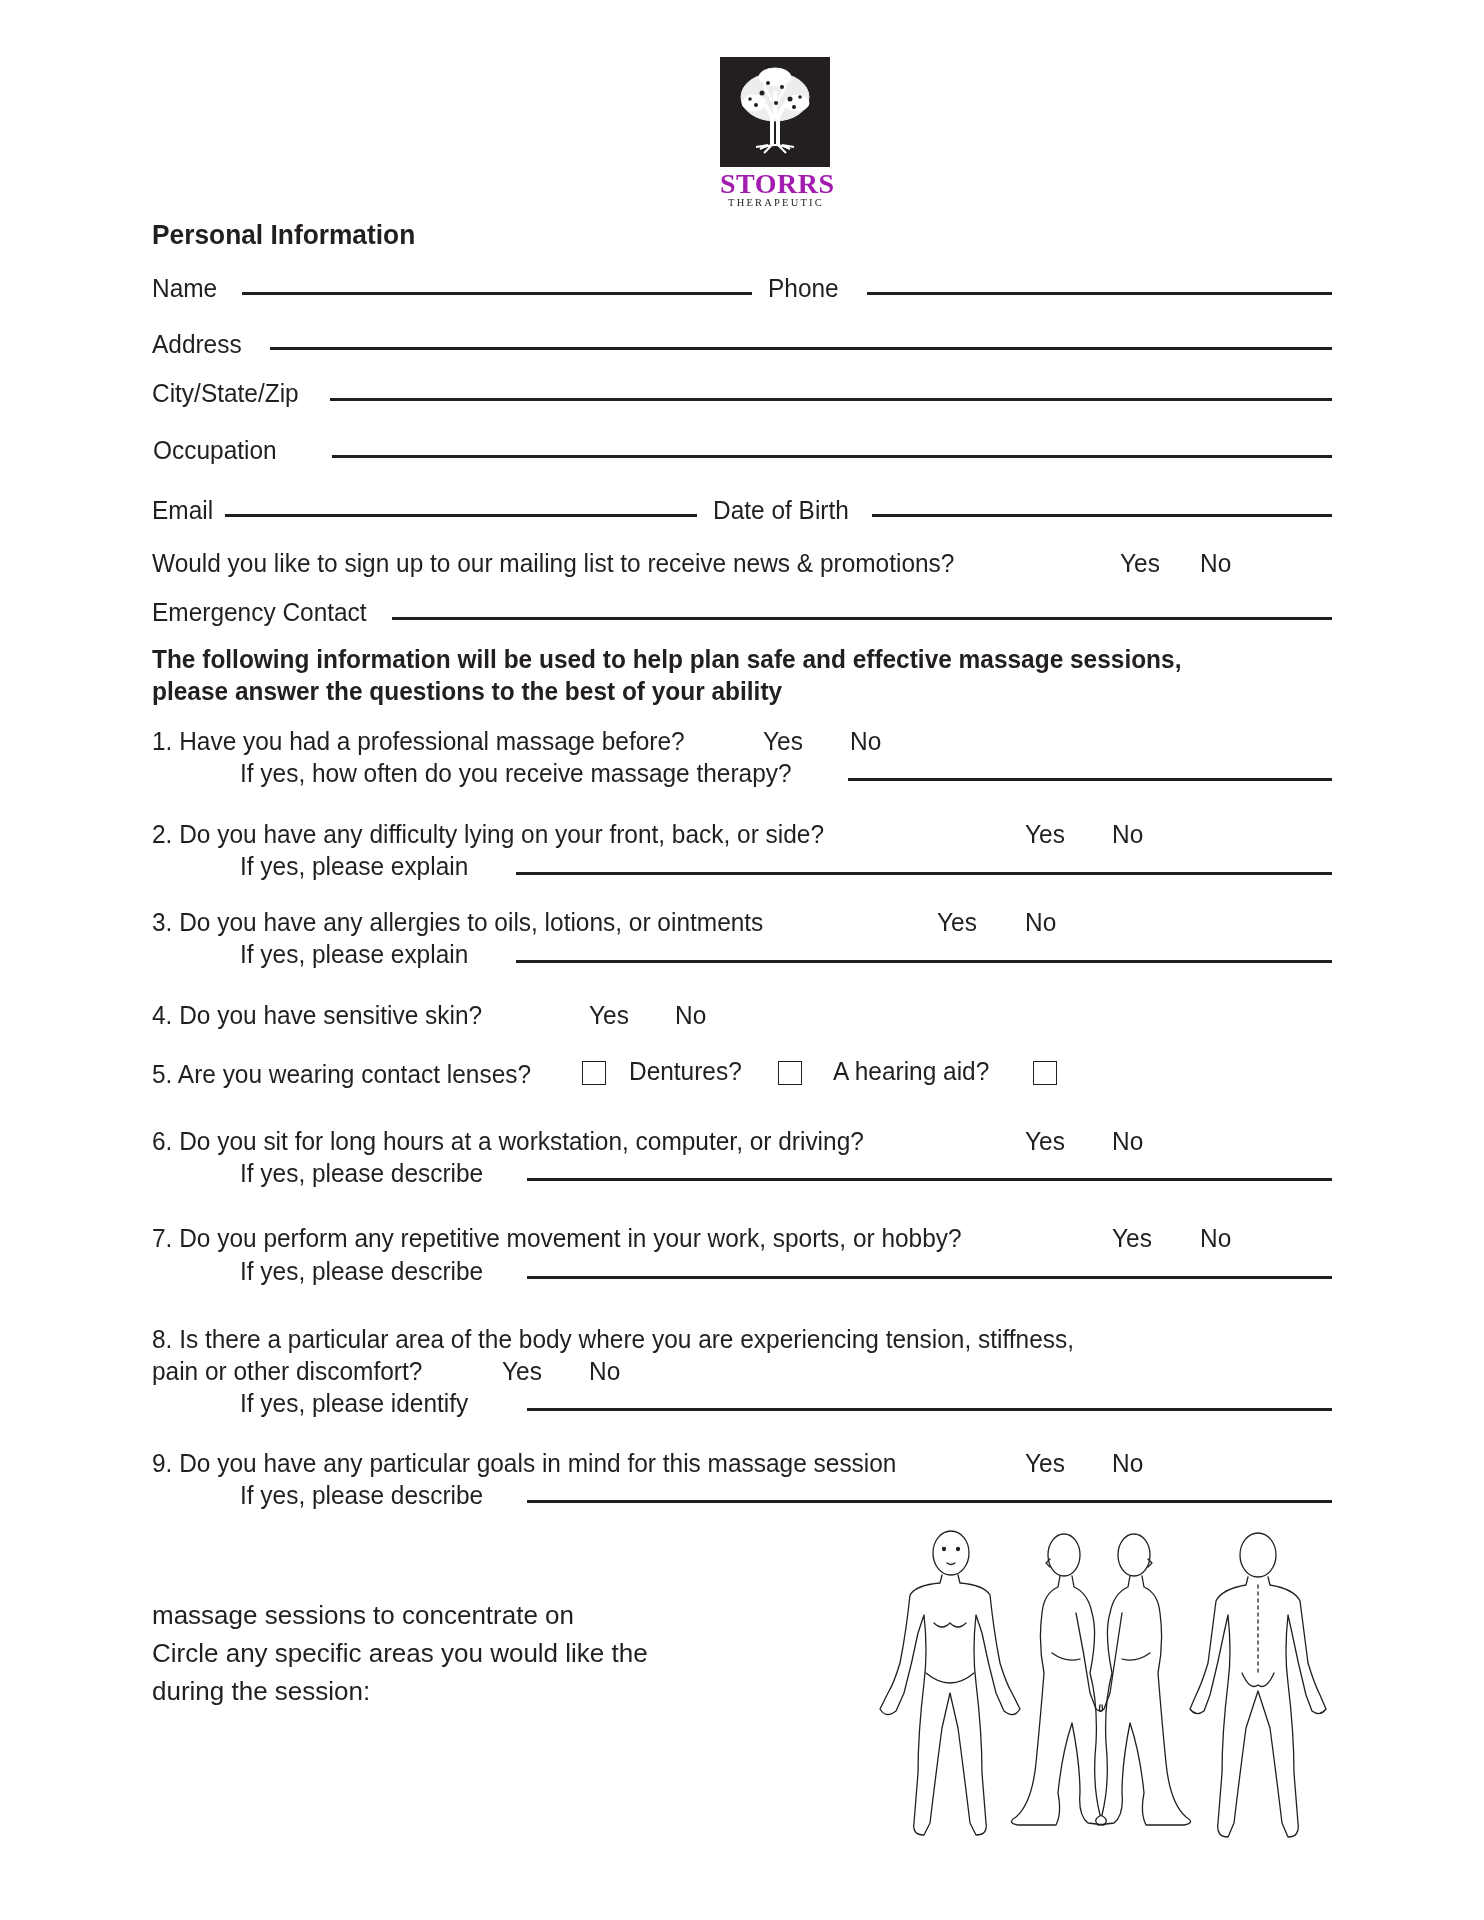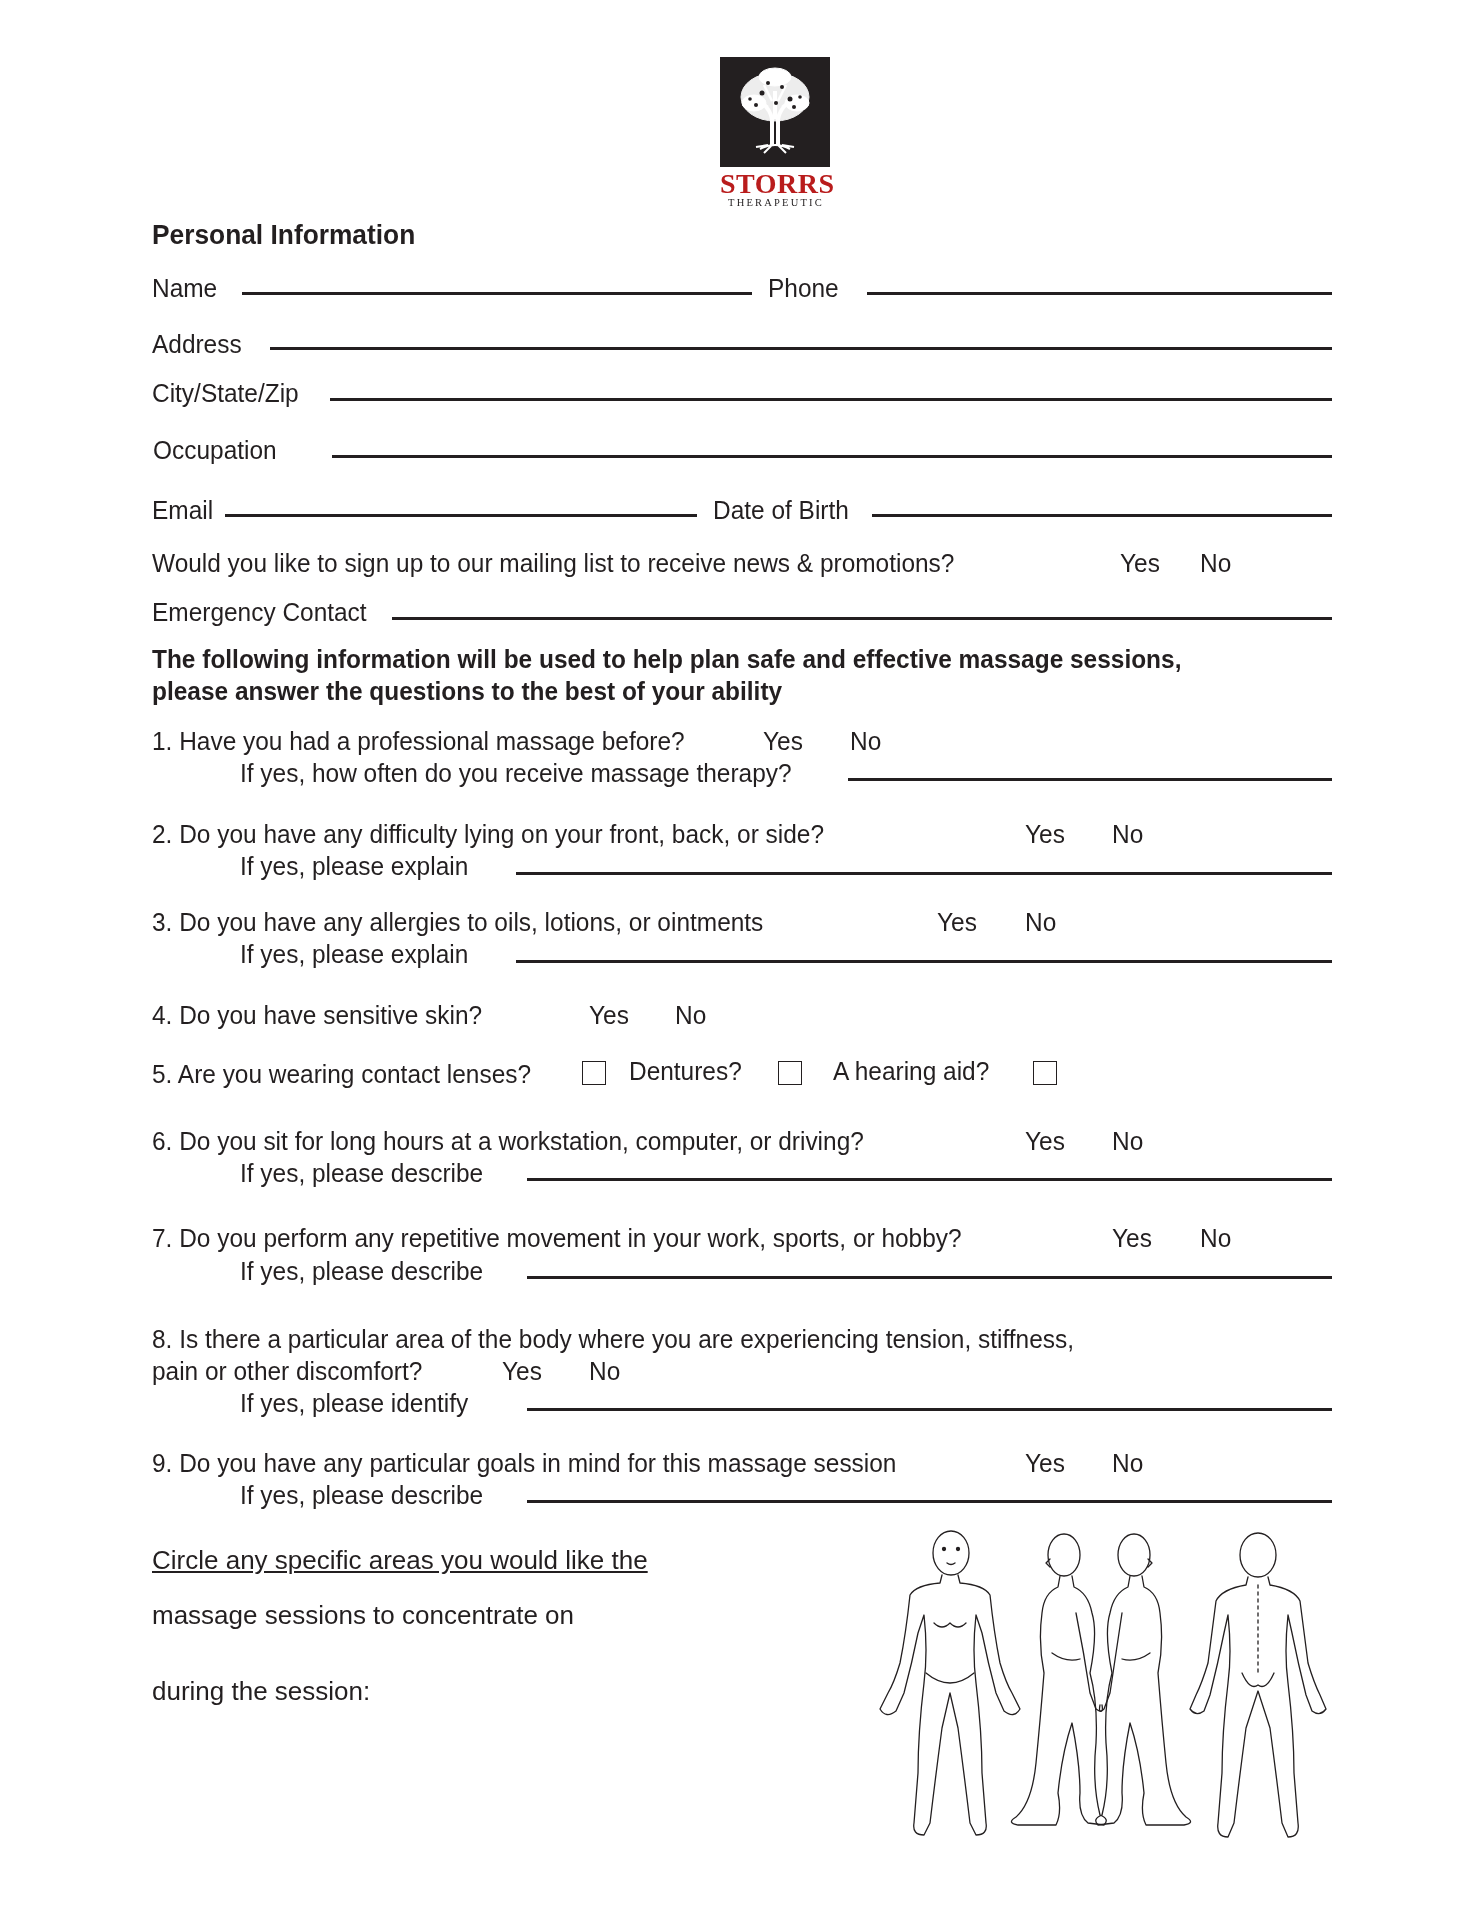--- a/index.html
+++ b/index.html
@@ -4,21 +4,21 @@
 <style>
   html, body { margin:0; padding:0; background:#ffffff; }
   body { width:1484px; height:1920px; position:relative; overflow:hidden;
          font-family:"Liberation Sans", sans-serif; color:#231f20; }
   .t { position:absolute; font-size:26px; line-height:1; white-space:nowrap; transform:scaleX(0.94); transform-origin:left bottom; }
   .b { font-weight:bold; }
   .ln { position:absolute; height:0; border-top:3px solid #231f20; }
   .cb { position:absolute; width:24px; height:24px; border:1.5px solid #231f20; box-sizing:border-box; background:#fff; }
   #logo-box { position:absolute; left:720px; top:57px; width:110px; height:110px; background:#231f20; }
   #logo-name { position:absolute; left:720px; top:168px; width:112px; text-align:center;
-               font-family:"Liberation Serif", serif; font-weight:bold; font-size:28px; letter-spacing:0.5px; color:#b91c1c; }
+               font-family:"Liberation Serif", serif; font-weight:bold; font-size:28px; letter-spacing:0.5px; color:#a21caf; }
   #logo-sub { position:absolute; left:720px; top:197px; width:112px; text-align:center;
               font-family:"Liberation Serif", serif; font-size:10.5px; letter-spacing:2.2px; color:#231f20; }
   #body-chart { position:absolute; left:866px; top:1523px; width:461px; height:323px; }
 </style>
 </head>
 <body>
 
 <div id="logo-box">
   <svg width="110" height="110" viewBox="0 0 110 110">
     <g fill="#ffffff" stroke="#ffffff">
@@ -124,21 +124,21 @@
 <div class="t" style="left:589px; top:1358px;">No</div>
 <div class="t" style="left:240px; top:1390px;">If yes, please identify</div>
 <div class="ln" style="left:527px; top:1408px; width:805px;"></div>
 
 <div class="t" style="left:152px; top:1450px;">9. Do you have any particular goals in mind for this massage session</div>
 <div class="t" style="left:1025px; top:1450px;">Yes</div>
 <div class="t" style="left:1112px; top:1450px;">No</div>
 <div class="t" style="left:240px; top:1482px;">If yes, please describe</div>
 <div class="ln" style="left:527px; top:1500px; width:805px;"></div>
 
-<div class="t" style="left:152px; top:1547px; transform:none;text-decoration:underline;">Circle any specific areas you would like the</div>
+<div class="t" style="left:152px; top:1640px; transform:none;">Circle any specific areas you would like the</div>
 <div class="t" style="left:152px; top:1602px; transform:none;">massage sessions to concentrate on</div>
 <div class="t" style="left:152px; top:1634px; transform:none;margin-top:44px;">during the session:</div>
 
 <div id="body-chart">
   <svg width="461" height="323" viewBox="0 0 461 323" fill="none" stroke="#231f20" stroke-width="1.3" stroke-linecap="round" stroke-linejoin="round">
 
     <g>
       <ellipse cx="85" cy="30" rx="18" ry="22"></ellipse>
       <path d="M76 52 L74 60 Q50 62 44 72 Q40 110 34 140 Q28 160 22 170 L14 186 Q20 196 30 188 L38 170 Q46 140 52 110 L58 92 Q62 128 58 160 Q52 210 52 250 L48 300 Q46 312 58 312 L64 300 Q70 250 76 205 L84 170 L92 205 Q98 250 104 300 L110 312 Q122 312 120 300 L116 250 Q116 210 110 160 Q106 128 110 92 L116 110 Q122 140 130 170 L138 188 Q148 196 154 186 L146 170 Q140 160 134 140 Q128 110 124 72 Q118 62 94 60 L92 52"></path>
       <path d="M68 100 Q76 108 84 100 Q92 108 100 100"></path>

